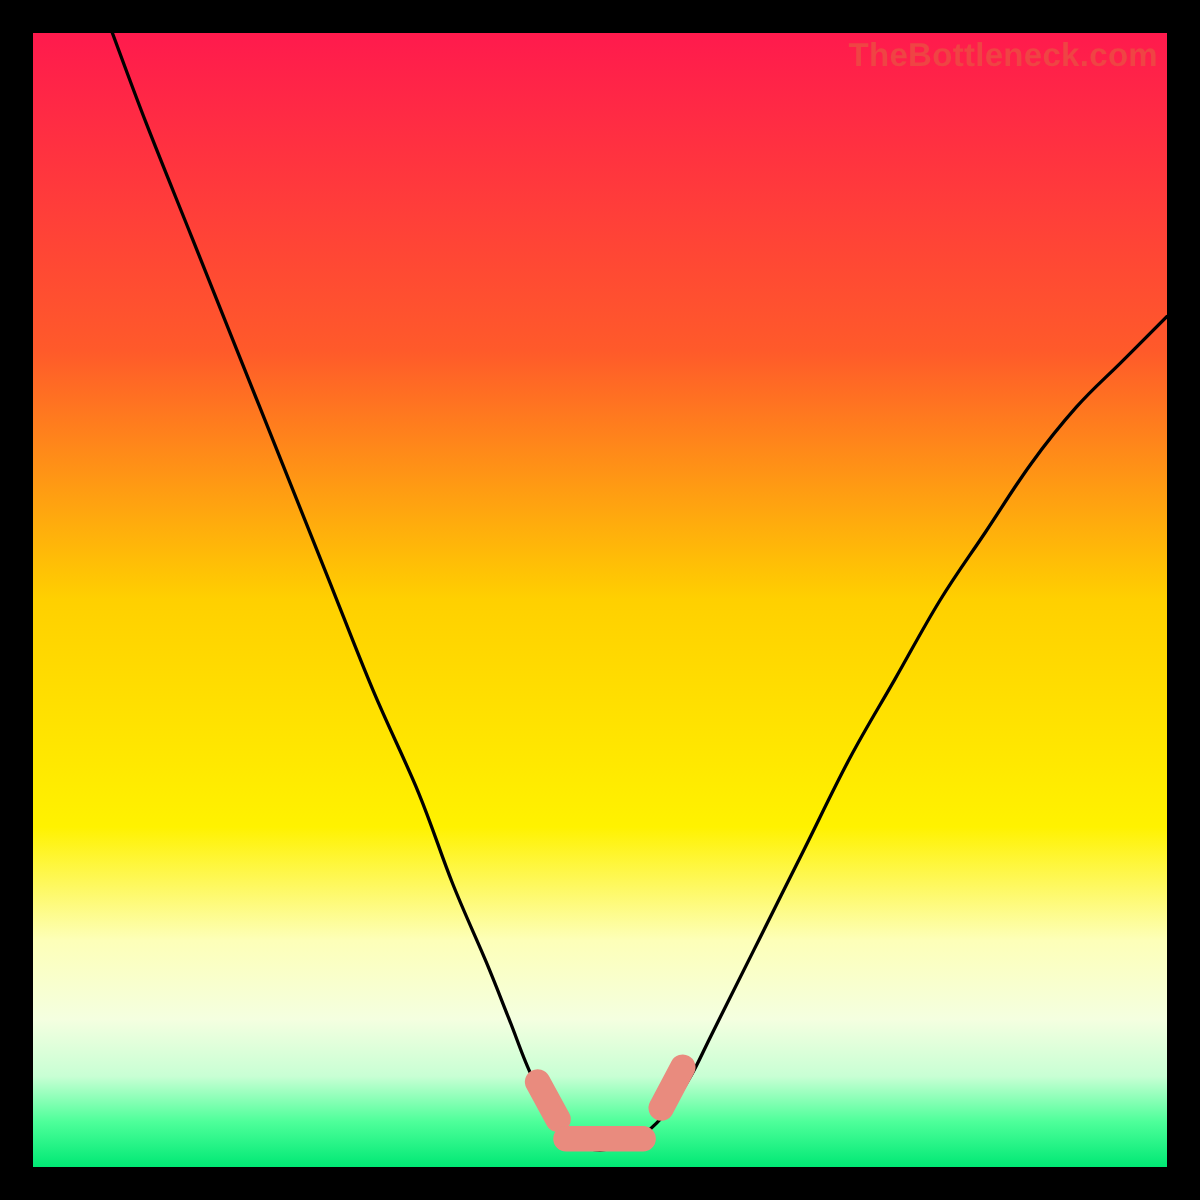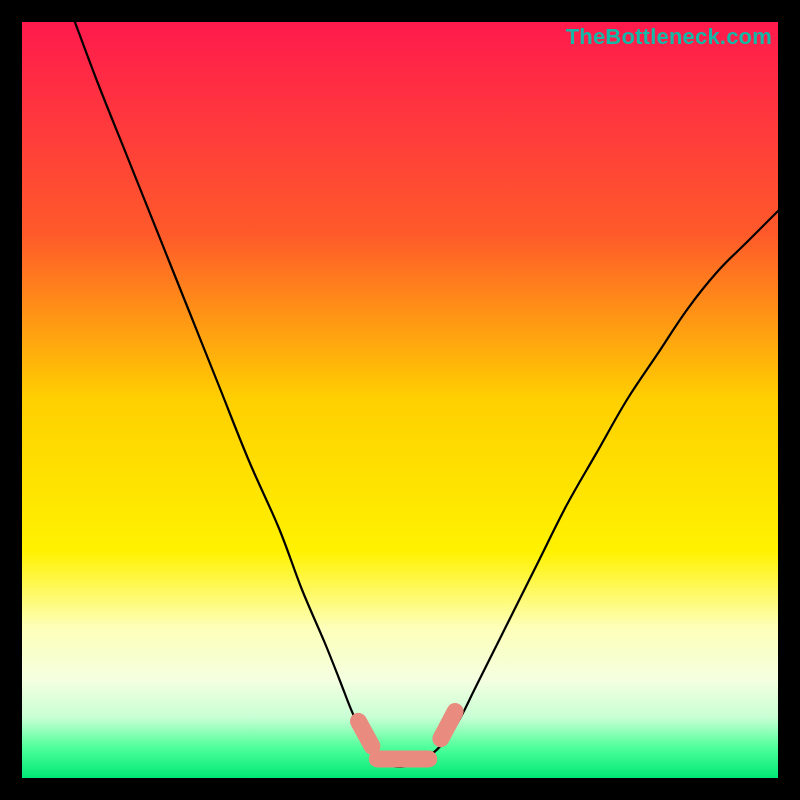--- a/index.html
+++ b/index.html
@@ -21,21 +21,21 @@
     left: 22px;
     top: 22px;
     width: 756px;
     height: 756px;
     overflow: hidden;
   }
   .watermark {
     position: absolute;
     top: 24px;
     right: 28px;
-    color: #14b8a6;
+    color: #ef4444;
     font-size: 22px;
     font-weight: 600;
     letter-spacing: 0.2px;
     user-select: none;
   }
 </style>
 </head>
 <body>
 
 <div class="frame">

